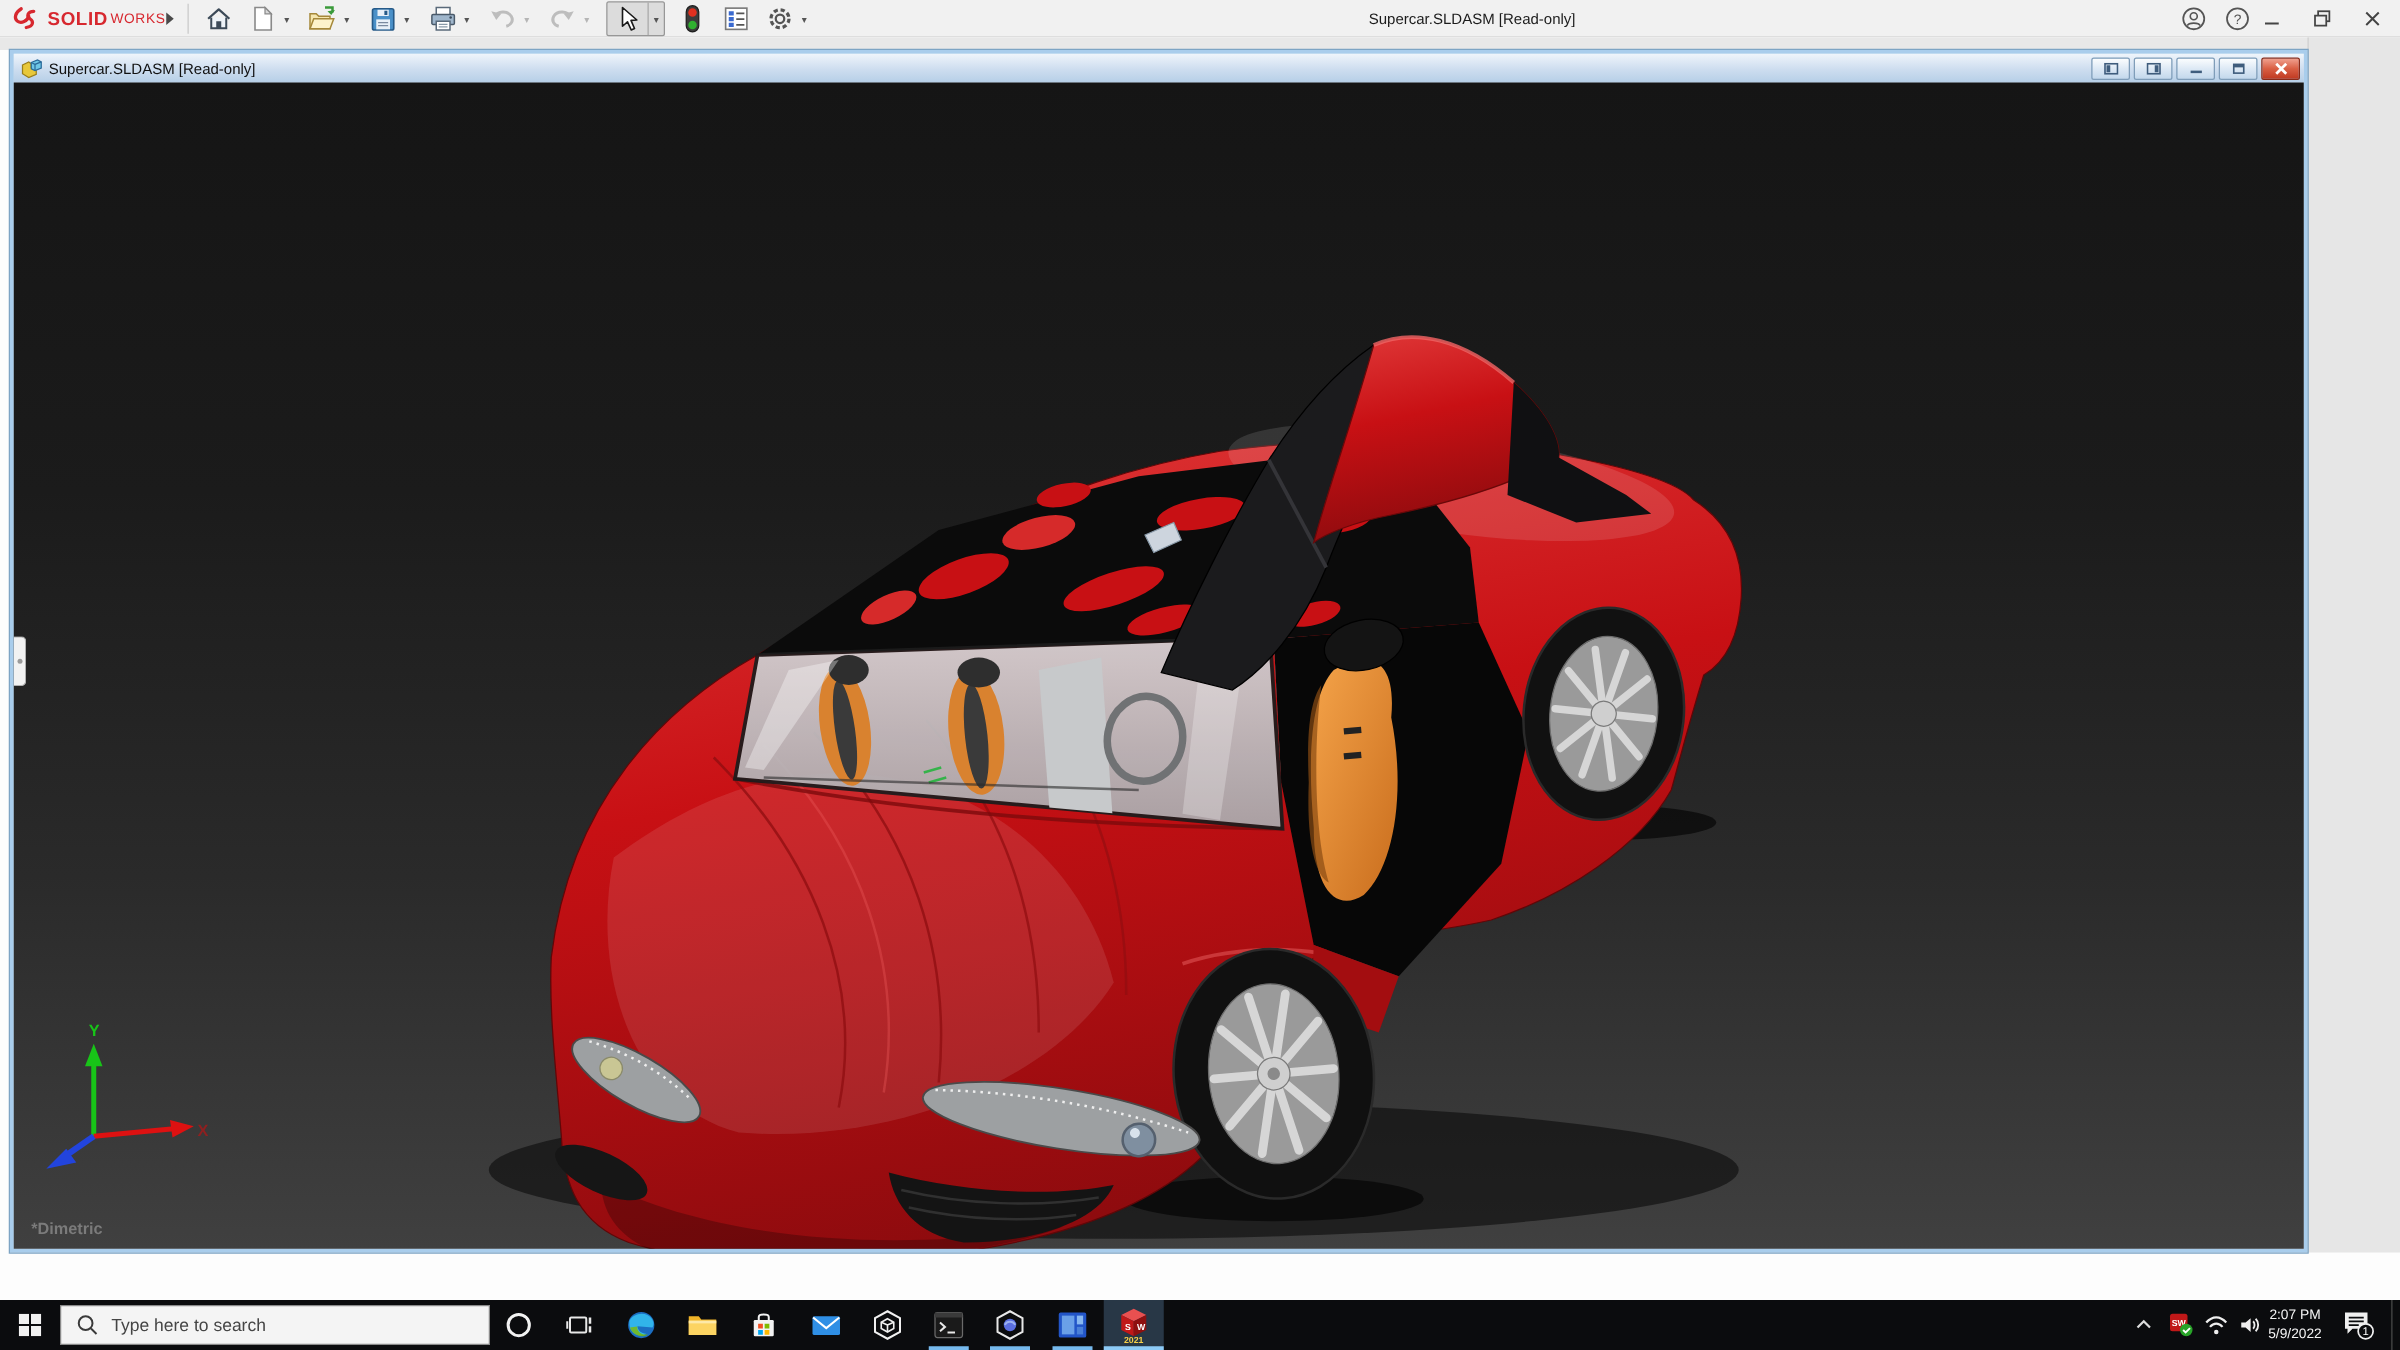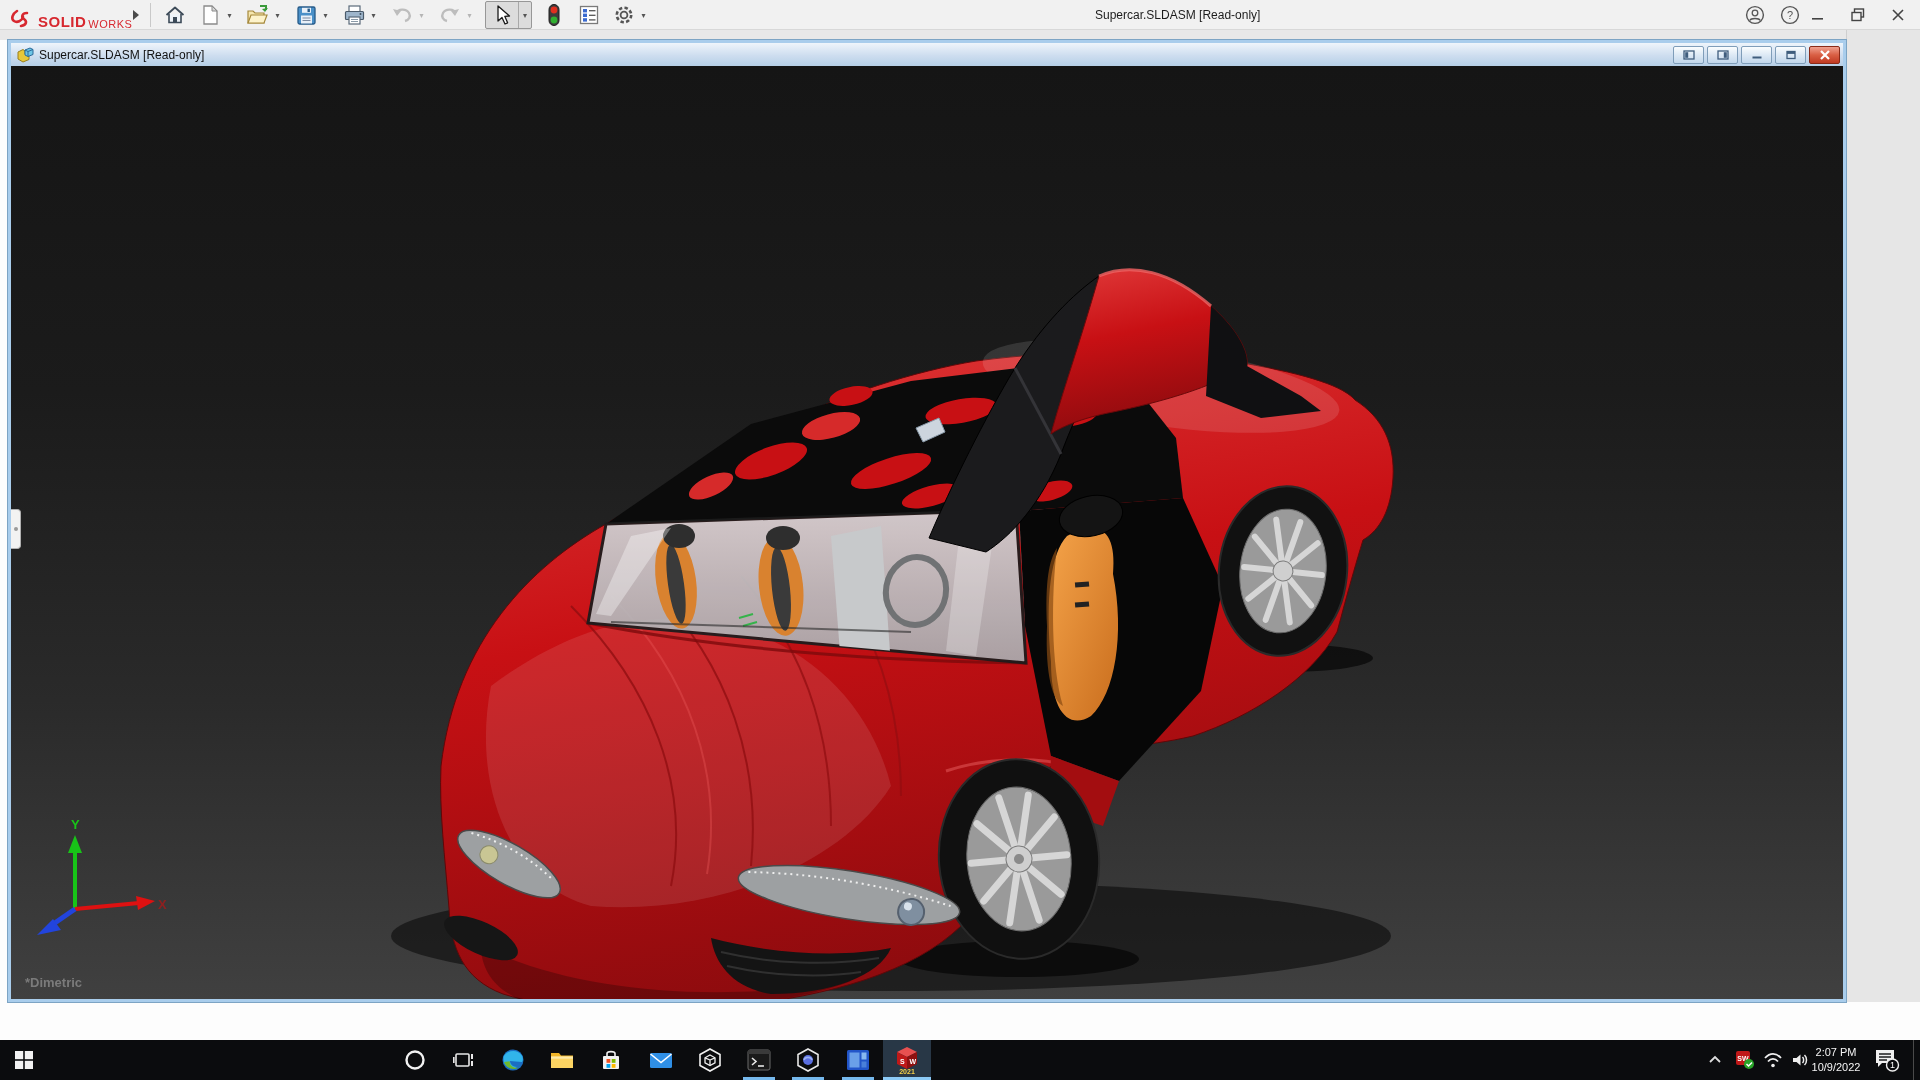--- a/index.html
+++ b/index.html
@@ -3,21 +3,21 @@
 <meta charset="utf-8">
 <style>
   * { margin:0; padding:0; box-sizing:border-box; }
   html,body { width:1920px; height:1080px; overflow:hidden; background:#000;
     font-family:"Liberation Sans", sans-serif; }
   .screen { position:relative; width:1920px; height:1080px; background:#fff; }
 
   
   .app-titlebar { position:absolute; left:0; top:0; width:1920px; height:30px;
     background:#f1f1f1; border-bottom:1px solid #d8d8d8; }
-  .logo { position:absolute; left:10px; top:0; height:30px; display:flex; align-items:flex-end; gap:2px; }
+  .logo { position:absolute; left:10px; top:0; height:30px; display:flex; align-items:center; gap:2px; }
   .logo .b { font-weight:bold; color:#d7282f; font-size:15px; letter-spacing:.5px; }
   .logo .l { color:#d7282f; font-size:11px; letter-spacing:.5px; }
   .logo-arrow { position:absolute; left:131px; top:8px; }
   .tb-sep { position:absolute; left:150px; top:3px; width:1px; height:24px; background:#c9c9c9; }
   .toolbar { position:absolute; left:162px; top:0; height:30px; display:flex; align-items:center; }
   .tbtn { width:26px; height:26px; display:flex; align-items:center; justify-content:center; }
   .caret { width:13px; height:26px; display:flex; align-items:center; justify-content:center;
     font-size:8px; color:#555; }
   .caret.dis { color:#b5b5b5; }
   .grp { display:flex; align-items:center; margin-right:9px; }
@@ -470,20 +470,27 @@
 
   <div class="taskbar">
     <div class="start">
       <svg width="18" height="18" viewBox="0 0 18 18">
         <rect x="0" y="0" width="8.2" height="8.2" fill="#f2f2f2"></rect>
         <rect x="9.8" y="0" width="8.2" height="8.2" fill="#f2f2f2"></rect>
         <rect x="0" y="9.8" width="8.2" height="8.2" fill="#f2f2f2"></rect>
         <rect x="9.8" y="9.8" width="8.2" height="8.2" fill="#f2f2f2"></rect>
       </svg>
     </div>
+    <div class="tsearch">
+      <svg width="18" height="18" viewBox="0 0 18 18" style="margin:0 10px 0 12px">
+        <circle cx="7.5" cy="7.5" r="5.5" fill="none" stroke="#3a3a3a" stroke-width="1.6"></circle>
+        <line x1="11.8" y1="11.8" x2="16.2" y2="16.2" stroke="#3a3a3a" stroke-width="1.6"></line>
+      </svg>
+      <input type="text" placeholder="Type here to search" style="">
+    </div>
 
     <div class="tapp" style="left:391px">
       <svg width="24" height="24" viewBox="0 0 24 24">
         <circle cx="12" cy="12" r="8.5" fill="none" stroke="#f2f2f2" stroke-width="2.4"></circle>
       </svg>
       </div>
     <div class="tapp" style="left:439px">
       <svg width="24" height="24" viewBox="0 0 24 24">
         <rect x="5" y="6" width="13" height="12" rx="1" fill="none" stroke="#e8e8e8" stroke-width="1.6"></rect>
         <rect x="20" y="6" width="2" height="5" fill="#e8e8e8"></rect>
@@ -584,21 +591,21 @@
       </div>
     <div class="tray-btn" style="left:1787px;width:26px">
       <svg width="20" height="20" viewBox="0 0 20 20">
         <path d="M3,8 L6.5,8 L10.5,4.5 L10.5,15.5 L6.5,12 L3,12 Z" fill="#eeeeee"></path>
         <path d="M12.5,7 C14,8.5 14,11.5 12.5,13" fill="none" stroke="#eeeeee" stroke-width="1.5"></path>
         <path d="M14.5,5 C17.2,7.5 17.2,12.5 14.5,15" fill="none" stroke="#eeeeee" stroke-width="1.5"></path>
       </svg>
       </div>
     <div class="clock">
       <div>2:07 PM</div>
-      <div>10/9/2022</div>
+      <div>5/9/2022</div>
     </div>
     <div class="tray-btn" style="left:1864px;width:44px">
       <svg width="28" height="26" viewBox="0 0 28 26">
         <path d="M4,3 L22,3 L22,16 L10,16 L6,20 L6,16 L4,16 Z" fill="#f0f0f0"></path>
         <line x1="7" y1="7" x2="19" y2="7" stroke="#0b0c0e" stroke-width="1.4"></line>
         <line x1="7" y1="10" x2="19" y2="10" stroke="#0b0c0e" stroke-width="1.4"></line>
         <line x1="7" y1="13" x2="15" y2="13" stroke="#0b0c0e" stroke-width="1.4"></line>
         <circle cx="20.5" cy="18" r="6" fill="#0b0c0e" stroke="#f0f0f0" stroke-width="1.4"></circle>
         <text x="20.5" y="21.2" text-anchor="middle" font-size="9" fill="#ffffff" font-family="Liberation Sans,sans-serif">1</text>
       </svg>

